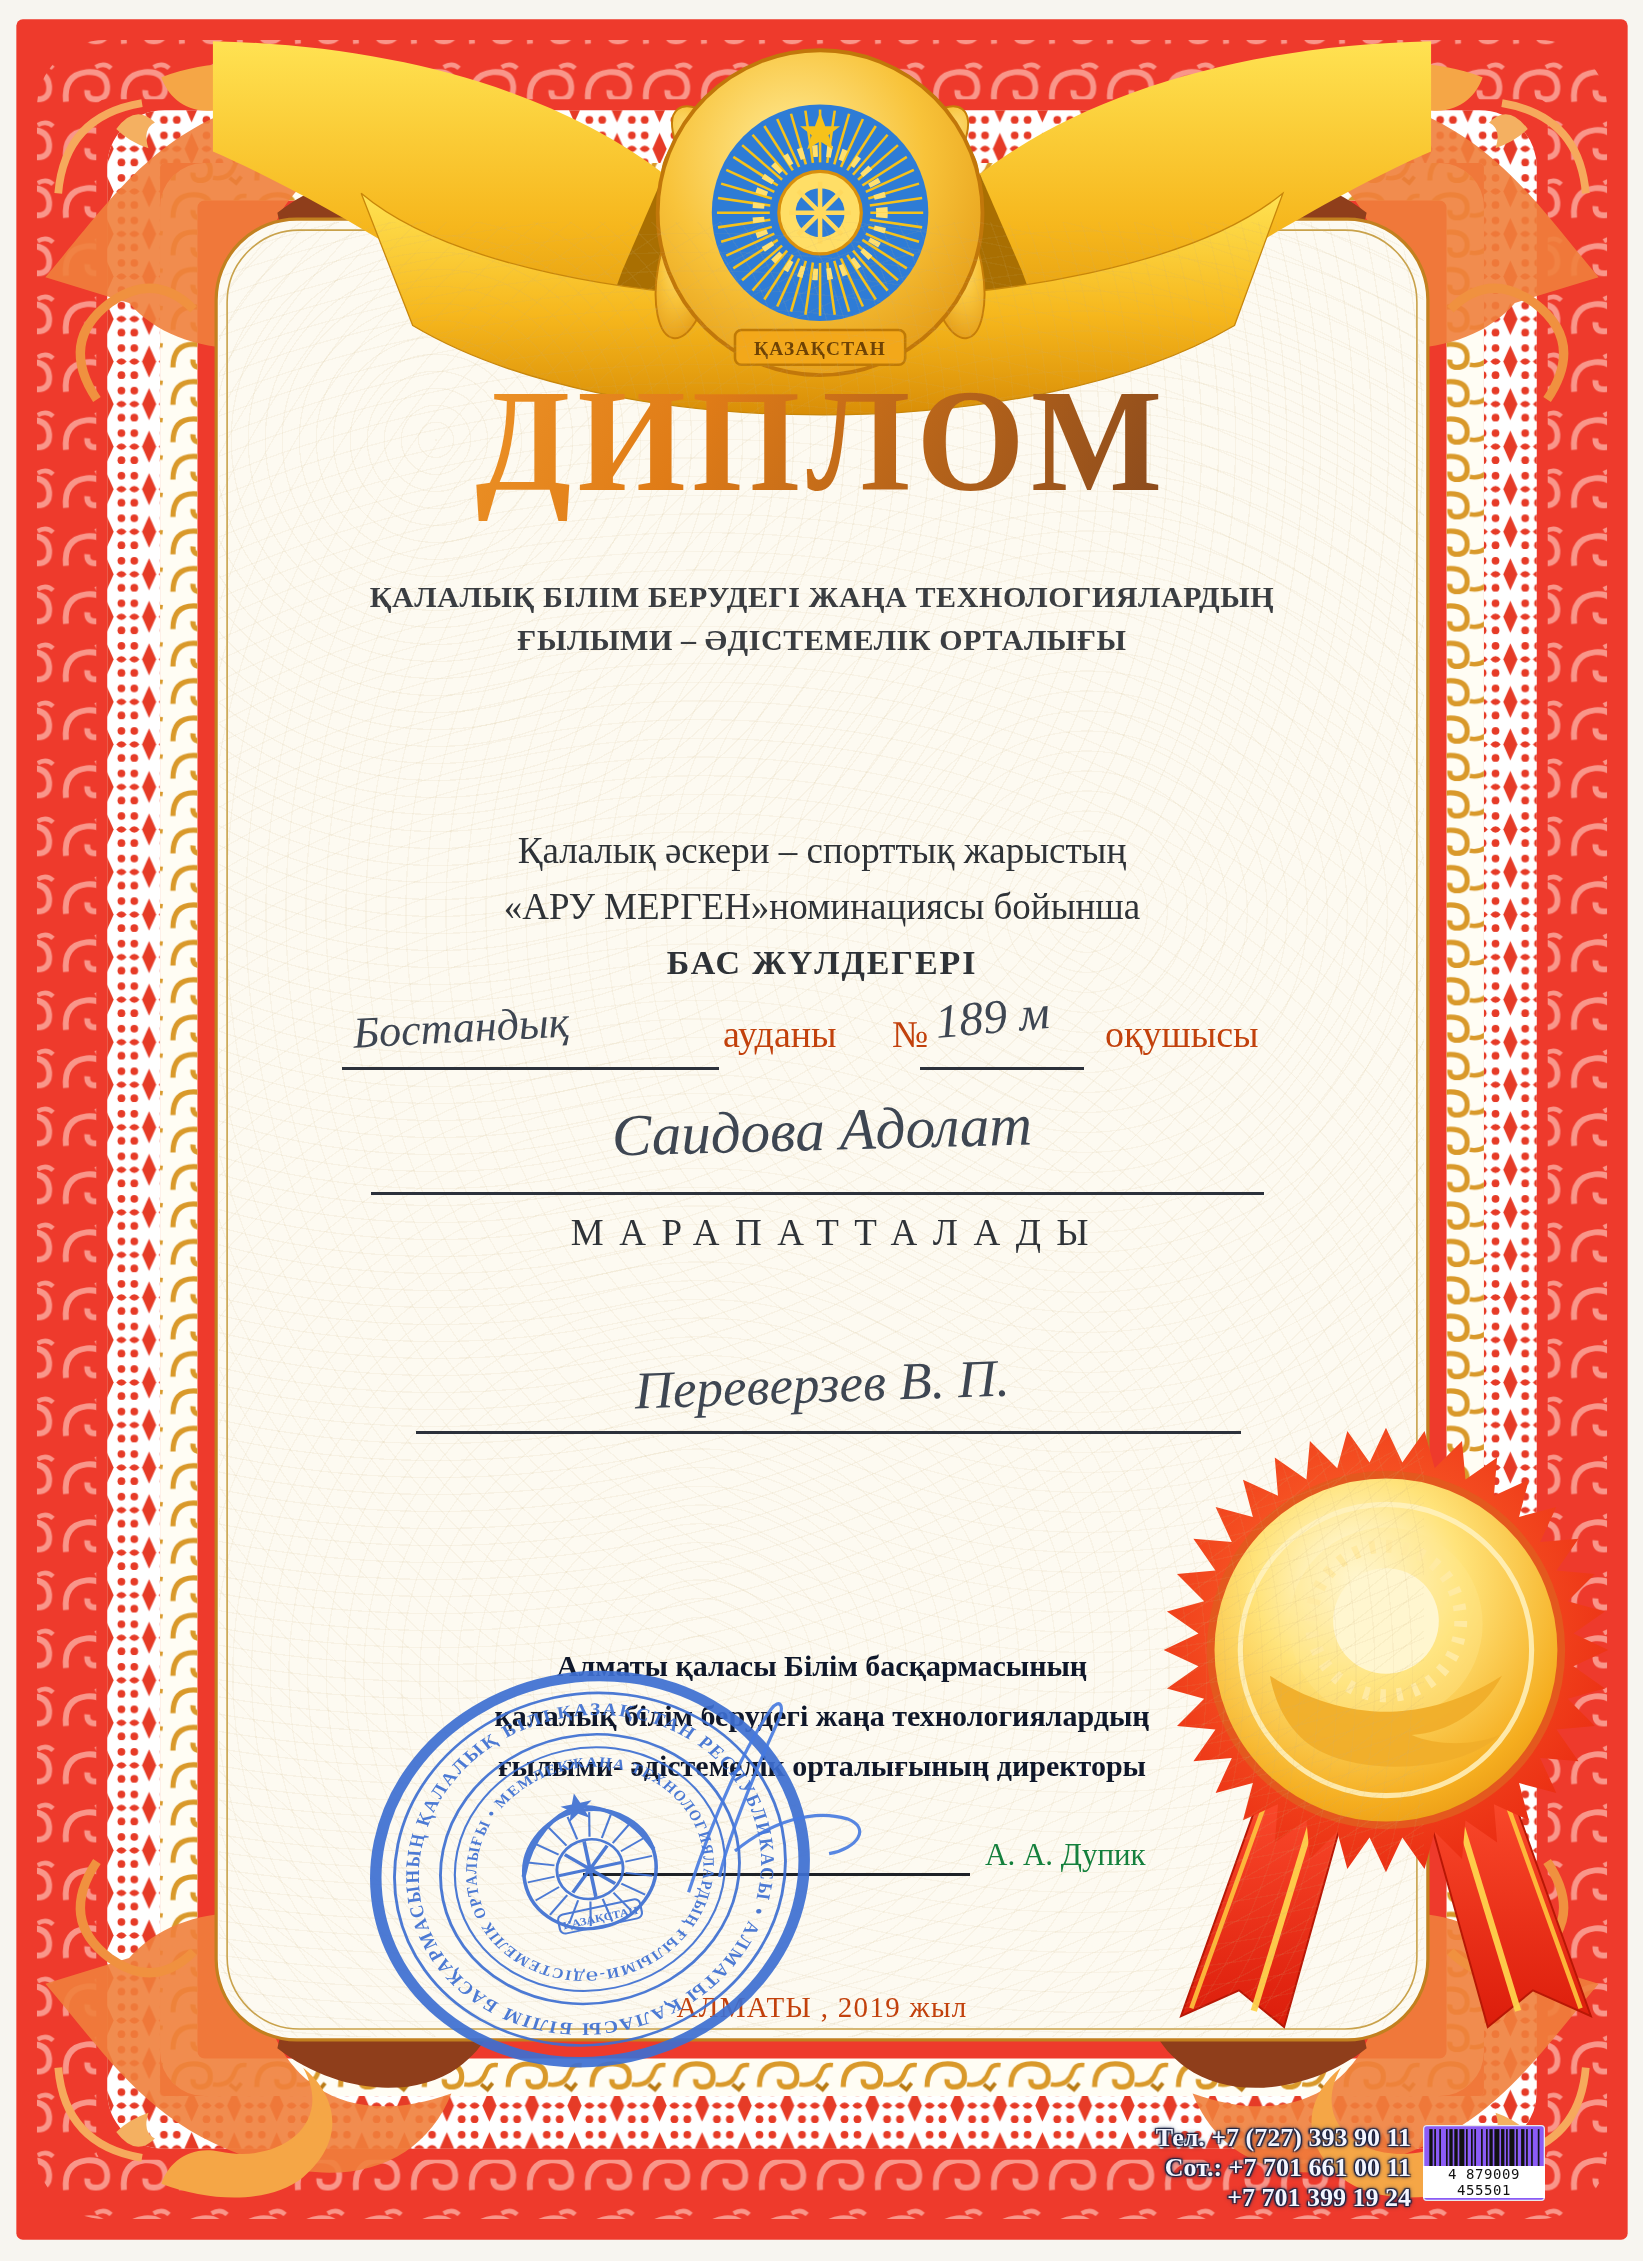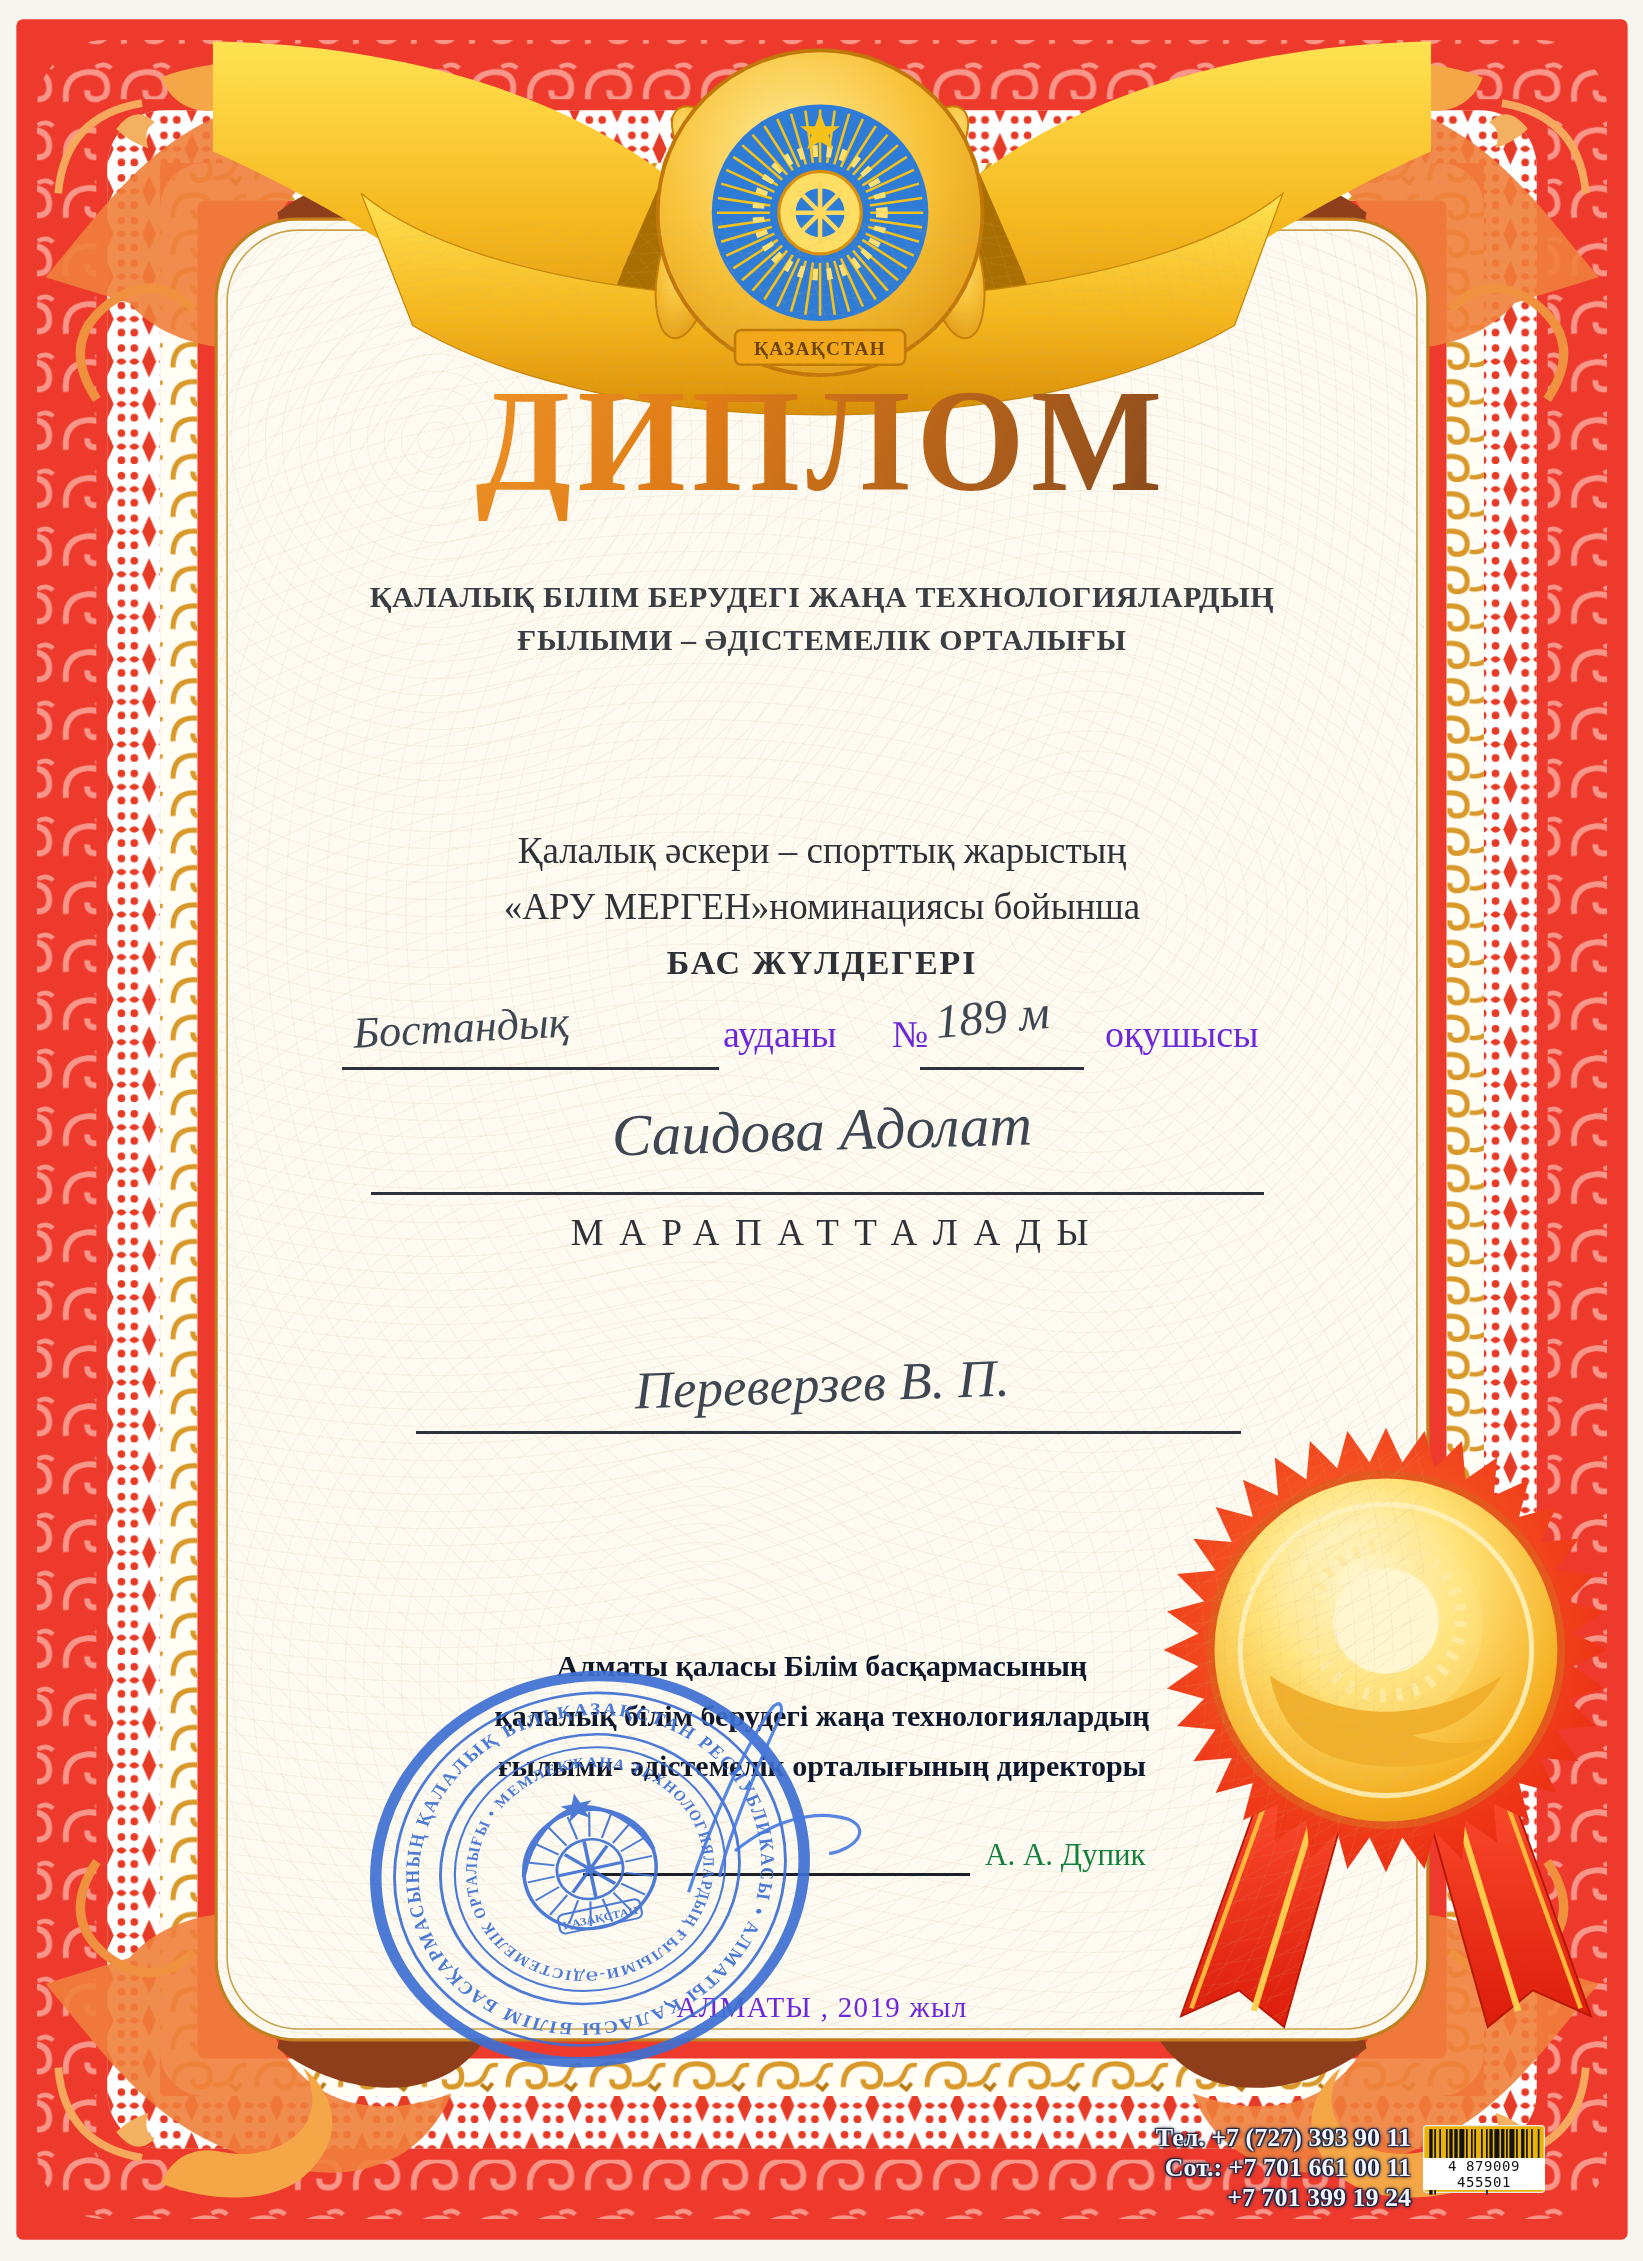--- a/index.html
+++ b/index.html
@@ -12,43 +12,43 @@
   #decor{z-index:1;}
   .layer{position:absolute;left:0;top:0;width:1644px;height:2261px;z-index:2;}
   #overlay{z-index:3;pointer-events:none;}
   .texture{
     position:absolute;left:219px;top:222px;width:1205px;height:1815px;border-radius:81px;
     background:
       repeating-radial-gradient(circle at 18% 12%, rgba(203,176,122,.10) 0 1.3px, transparent 1.3px 17px),
       repeating-radial-gradient(circle at 72% 38%, rgba(203,176,122,.09) 0 1.3px, transparent 1.3px 20px),
       repeating-radial-gradient(circle at 40% 80%, rgba(203,176,122,.09) 0 1.3px, transparent 1.3px 18.7px);
   }
-  .t{position:absolute;white-space:nowrap;color:#6d28d9;}
+  .t{position:absolute;white-space:nowrap;color:#c2410c;}
   .center{left:0;width:1644px;text-align:center;}
   .title{
     top:361px;font-size:139px;font-weight:bold;letter-spacing:6.4px;
     background:linear-gradient(118deg,#f5a232 18%,#e07c17 42%,#8a4a1d 72%,#5f3318 95%);
     -webkit-background-clip:text;background-clip:text;color:transparent;
     transform:scaleY(1.05);
   }
   .issuer{font-weight:bold;font-size:30px;color:#3a3d41;letter-spacing:0.6px;}
   .ev{font-size:37px;color:#2e3237;margin-top:16px;}
   .ev3{font-size:34px;font-weight:bold;letter-spacing:1.9px;text-align:center;}
   .hand{font-style:italic;color:#3e4652;}
   .uline{position:absolute;height:2.6px;background:#2c313b;}
   .award{top:1211px;font-size:37px;letter-spacing:15.5px;padding-left:15.5px;color:#2f3338;}
   .dir{font-size:30px;font-weight:bold;color:#0f172a;}
   .phones{
     position:absolute;right:233px;top:2123px;text-align:right;
     font-size:26px;font-weight:bold;color:#f4f6ff;line-height:30px;
     text-shadow:1.3px 1.3px 1.3px #1c2443,-1.3px -1.3px 1.3px #1c2443,1.3px -1.3px 1.3px #1c2443,-1.3px 1.3px 1.3px #1c2443,0 0 5.2px #222b55;
   }
   .barcode{
-    position:absolute;left:1423px;top:2125px;width:122px;height:68px;
-    background:#eab308;border-radius:3.9px;box-shadow:0 0 0 1.3px #e9e9e9 inset;
+    position:absolute;left:1423px;top:2125px;width:122px;height:76px;
+    background:#8b5cf6;border-radius:3.9px;box-shadow:0 0 0 1.3px #e9e9e9 inset;
   }
   .barcode svg{position:absolute;left:4.5px;top:3.9px;}
   .barcode-digits{
     position:absolute;left:0;bottom:2.6px;width:100%;text-align:center;
     font-family:"DejaVu Sans Mono","Liberation Mono",monospace;
     font-size:14px;letter-spacing:0.6px;color:#111;background:#fff;
   }
 </style>
 </head>
 <body>

